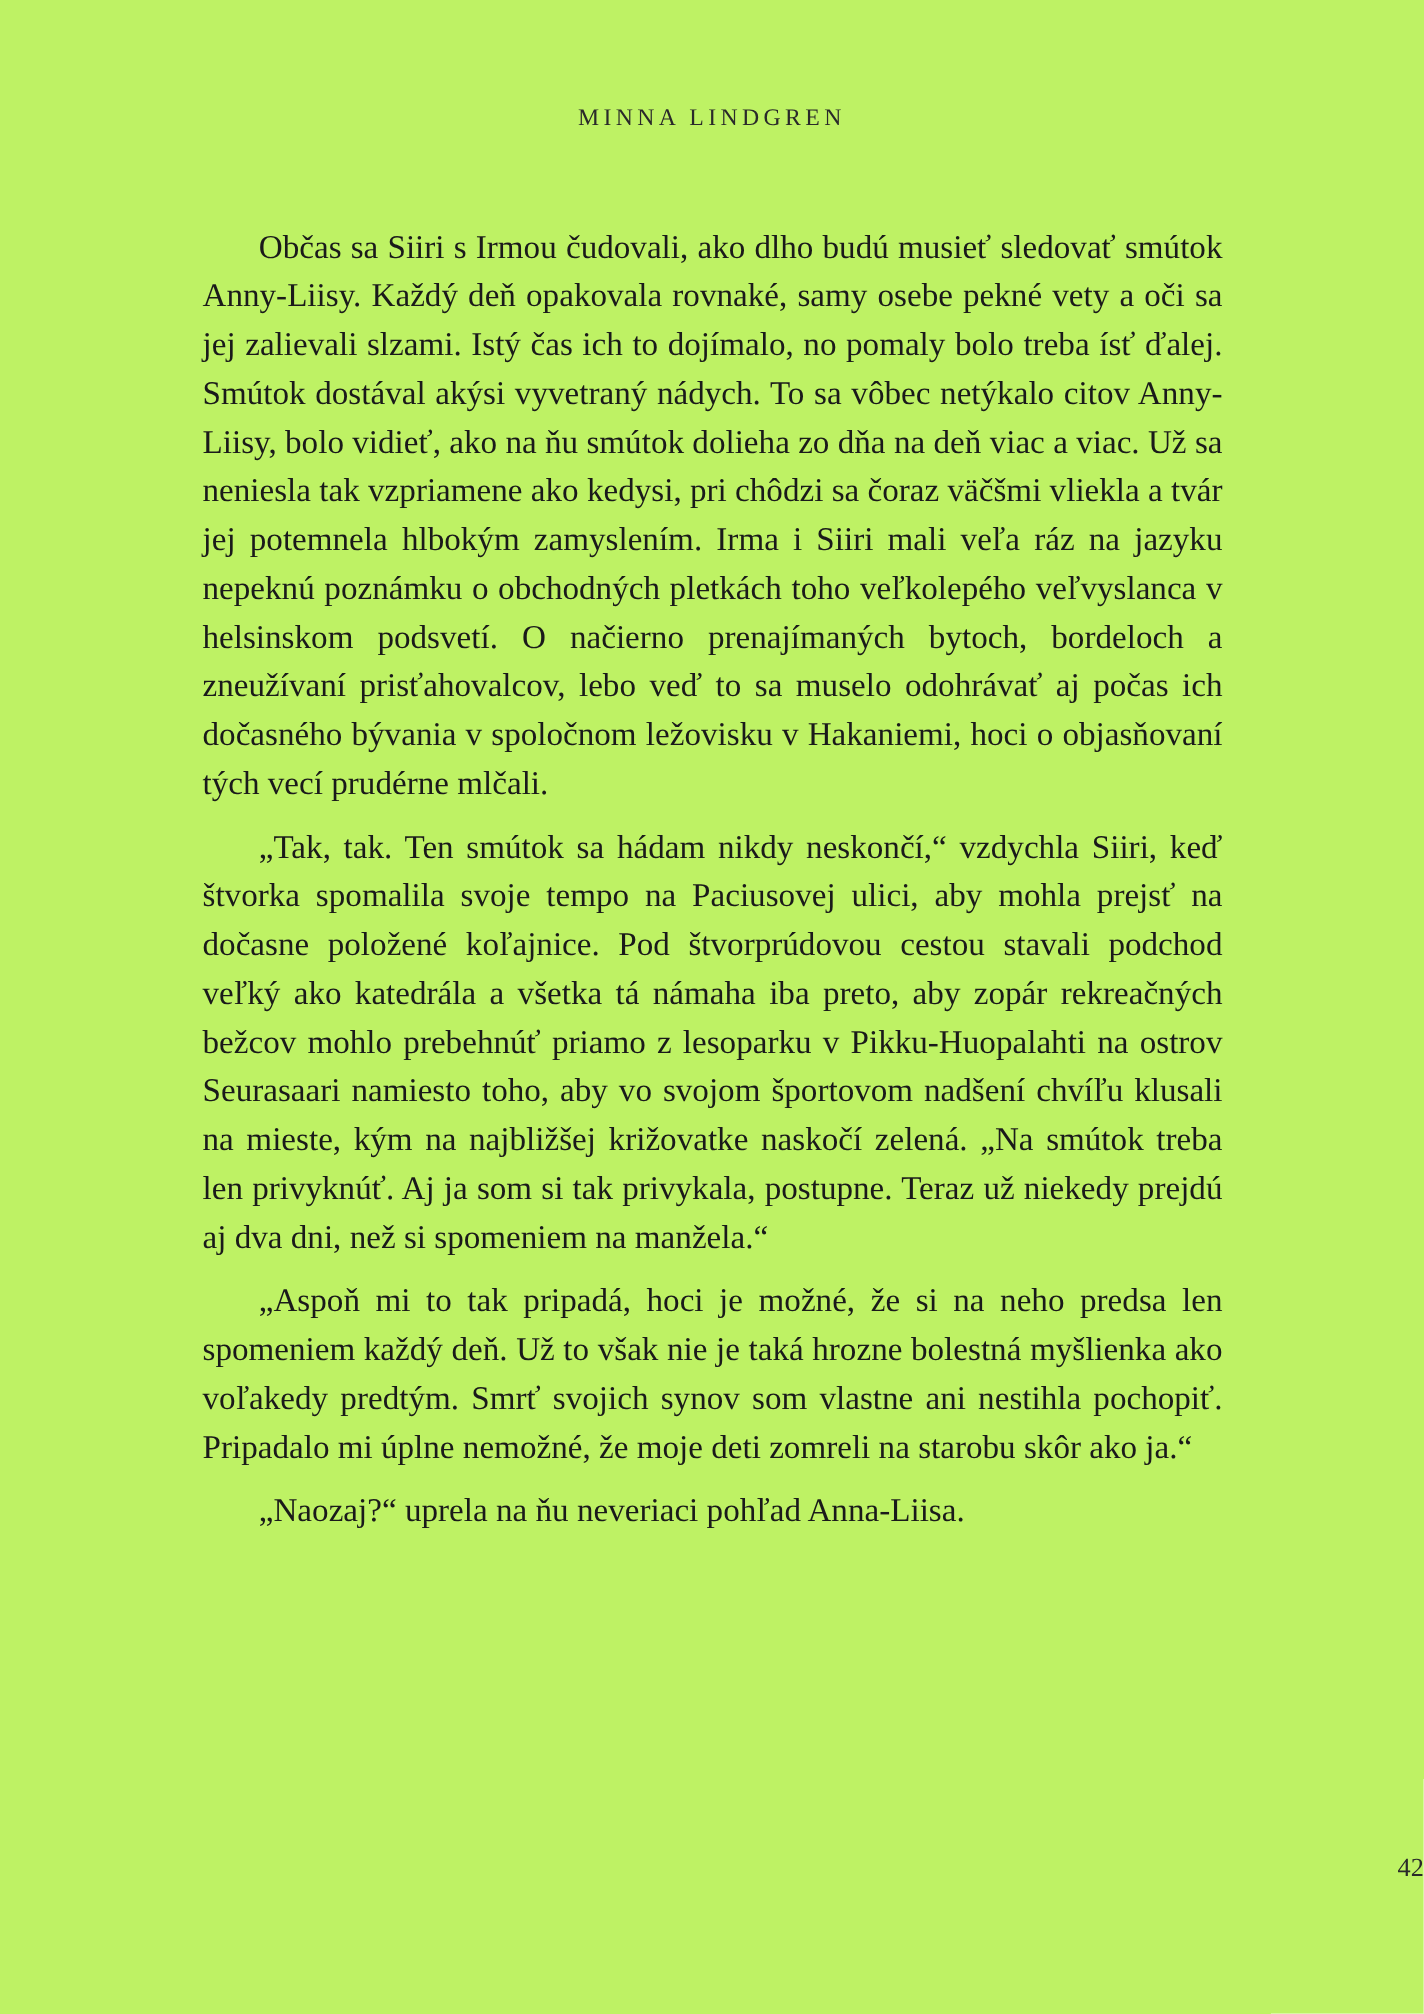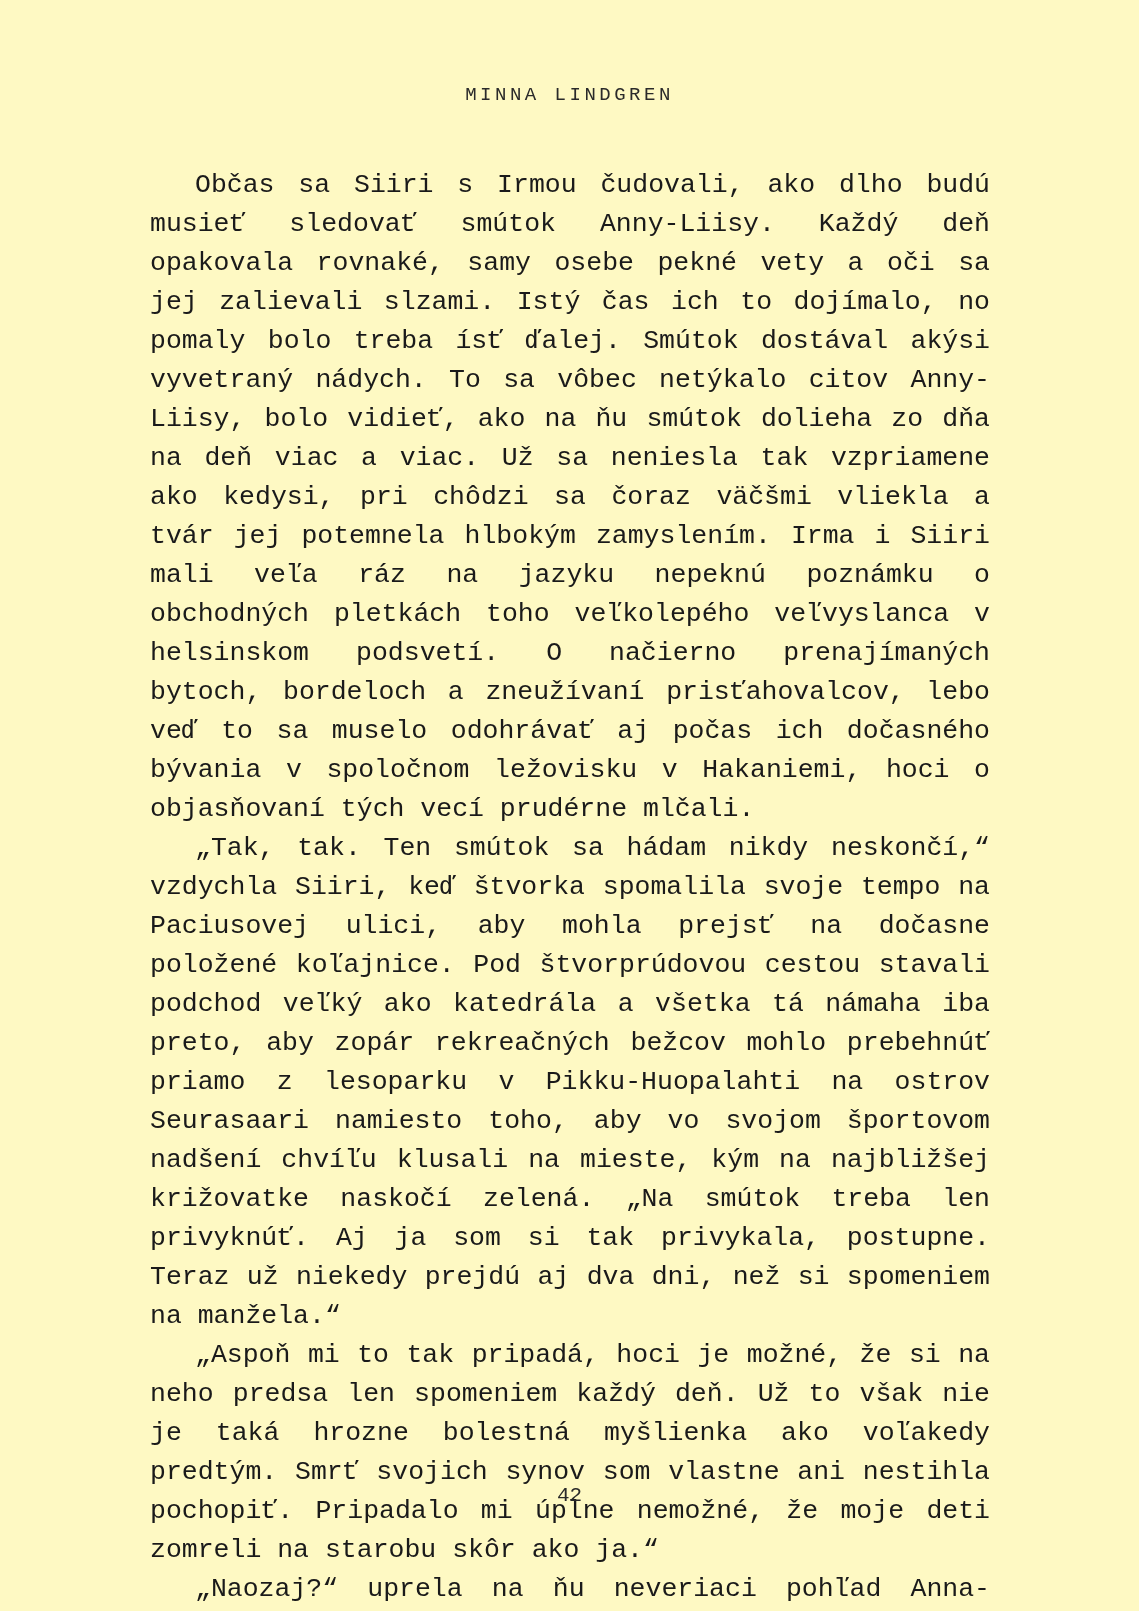--- a/index.html
+++ b/index.html
@@ -4,23 +4,23 @@
   <style>
     html, body {
       margin: 0;
       padding: 0;
       background: #ffffff;
     }
     .page {
       position: relative;
       width: 1139px;
       height: 1611px;
-      background: #fef9c3;
+      background: #bef264;
       overflow: hidden;
-      font-family: Liberation Mono, monospace;
+      font-family: Liberation Serif, serif;
       color: #1a1a1a;
     }
     .running-header {
       position: absolute;
       top: 84px;
       left: 0;
       width: 100%;
       text-align: center;
       font-size: 19px;
       letter-spacing: 3.5px;
@@ -32,30 +32,30 @@
       top: 166px;
       left: 150px;
       width: 840px;
       font-size: 26.5px;
       line-height: 39px;
       text-align: justify;
       hyphens: auto;
       -webkit-hyphens: auto;
     }
     .page-body p {
-      margin: 0;
+      margin: 12px;
       padding: 0;
       text-indent: 45px;
     }
     .page-number {
       position: absolute;
       bottom: 104px;
       left: 0;
       width: 100%;
-      text-align: center;
+      text-align: right;
       font-size: 21px;
       color: #2a2a2a;
     }
   </style>
 </head>
 <body>
 
 <div class="page">
   <div class="running-header">MINNA LINDGREN</div>
 

